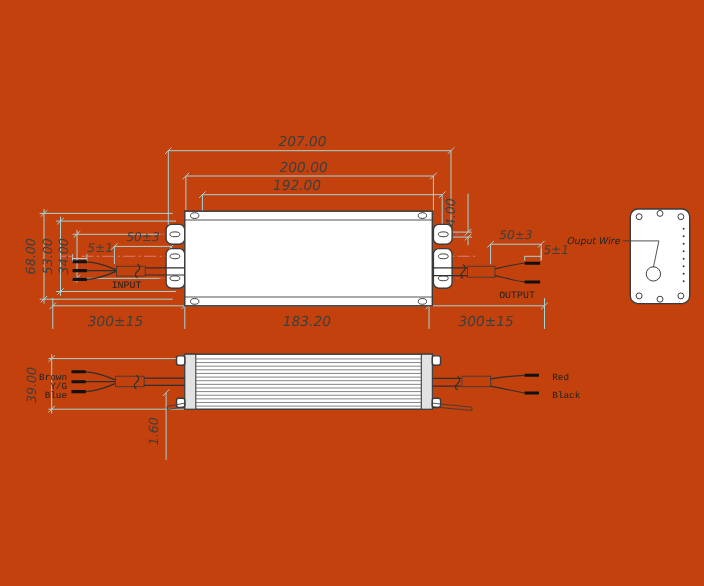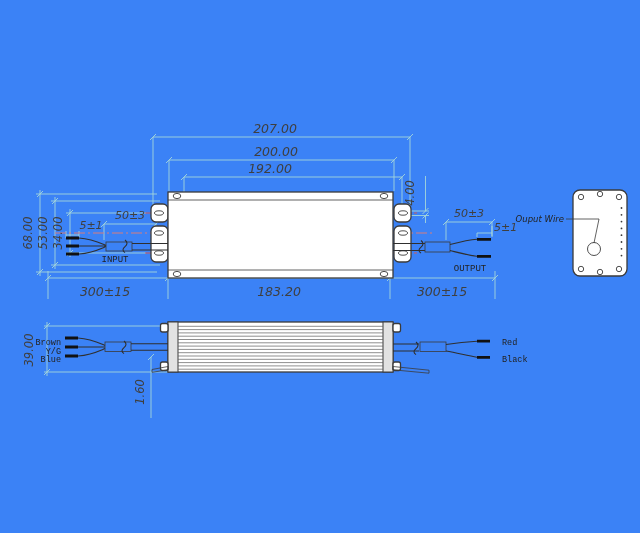--- a/index.html
+++ b/index.html
@@ -1,16 +1,16 @@
 <!DOCTYPE html>
 <html><head>
 <meta charset="utf-8">
 <style>
   html,body{margin:0;padding:0;background:#fff;}
-  .stage{position:relative;width:640px;height:533px;background:#3b82f6;overflow:hidden;
+  .stage{position:relative;width:640px;height:533px;background:#c2410c;overflow:hidden;
          font-family:"DejaVu Sans",sans-serif;}
   svg{display:block;}
   
   .dim{stroke:#a4d6da;stroke-width:0.9;fill:none;}
   .cl-main{stroke:#d97c7c;stroke-width:1;fill:none;stroke-dasharray:11 3 2 3;}
   .cl-slot{stroke:#cf5b5b;stroke-width:1;fill:none;stroke-dasharray:7 2 2 2;}
   .body-line{stroke:#3b3b3b;stroke-width:1.3;fill:#ffffff;}
   .thin{stroke:#3b3b3b;stroke-width:0.8;fill:none;}
   .hole{stroke:#3b3b3b;stroke-width:0.9;fill:#ffffff;}
   .wire{stroke:#2f2f2f;stroke-width:1.1;fill:none;}

